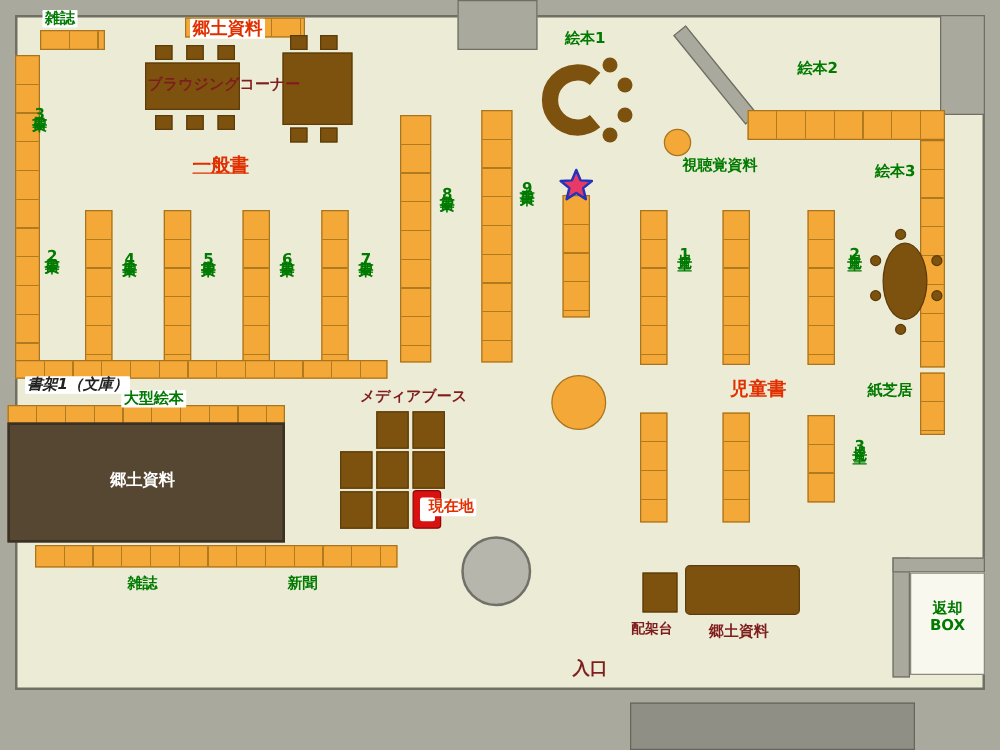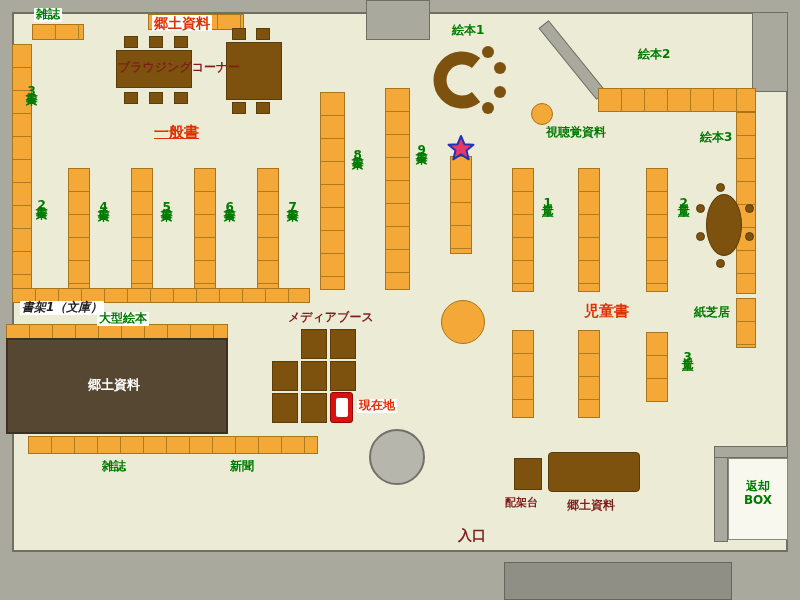--- a/index.html
+++ b/index.html
@@ -136,21 +136,21 @@
   <span class="lbl vert" style="left:34px;top:196px;">書架2</span>
   <span class="lbl vert" style="left:96px;top:198px;">書架4</span>
   <span class="lbl vert" style="left:159px;top:198px;">書架5</span>
   <span class="lbl vert" style="left:222px;top:198px;">書架6</span>
   <span class="lbl vert" style="left:285px;top:198px;">書架7</span>
   <span class="lbl vert" style="left:350px;top:146px;">書架8</span>
   <span class="lbl vert" style="left:414px;top:141px;">書架9</span>
   <span class="lbl k box" style="left:20px;top:301px;font-style:italic;">書架1（文庫）</span>
   <span class="lbl box" style="left:97px;top:312px;">大型絵本</span>
   <span class="lbl b" style="left:288px;top:311px;">メディアブース</span>
-  <span class="lbl r box" style="left:357px;top:399px;">現在地</span>
+  <span class="lbl r box" style="left:341px;top:399px;">現在地</span>
   <span class="lbl w" style="left:88px;top:378px;font-size:13px;">郷土資料</span>
   <span class="lbl" style="left:102px;top:460px;">雑誌</span>
   <span class="lbl" style="left:230px;top:460px;">新聞</span>
   <span class="lbl" style="left:452px;top:24px;">絵本1</span>
   <span class="lbl" style="left:638px;top:48px;">絵本2</span>
   <span class="lbl" style="left:700px;top:131px;">絵本3</span>
   <span class="lbl" style="left:546px;top:126px;">視聴覚資料</span>
   <span class="lbl vert" style="left:540px;top:194px;">児童1</span>
   <span class="lbl vert" style="left:676px;top:194px;">児童2</span>
   <span class="lbl vert" style="left:680px;top:348px;">児童3</span>

